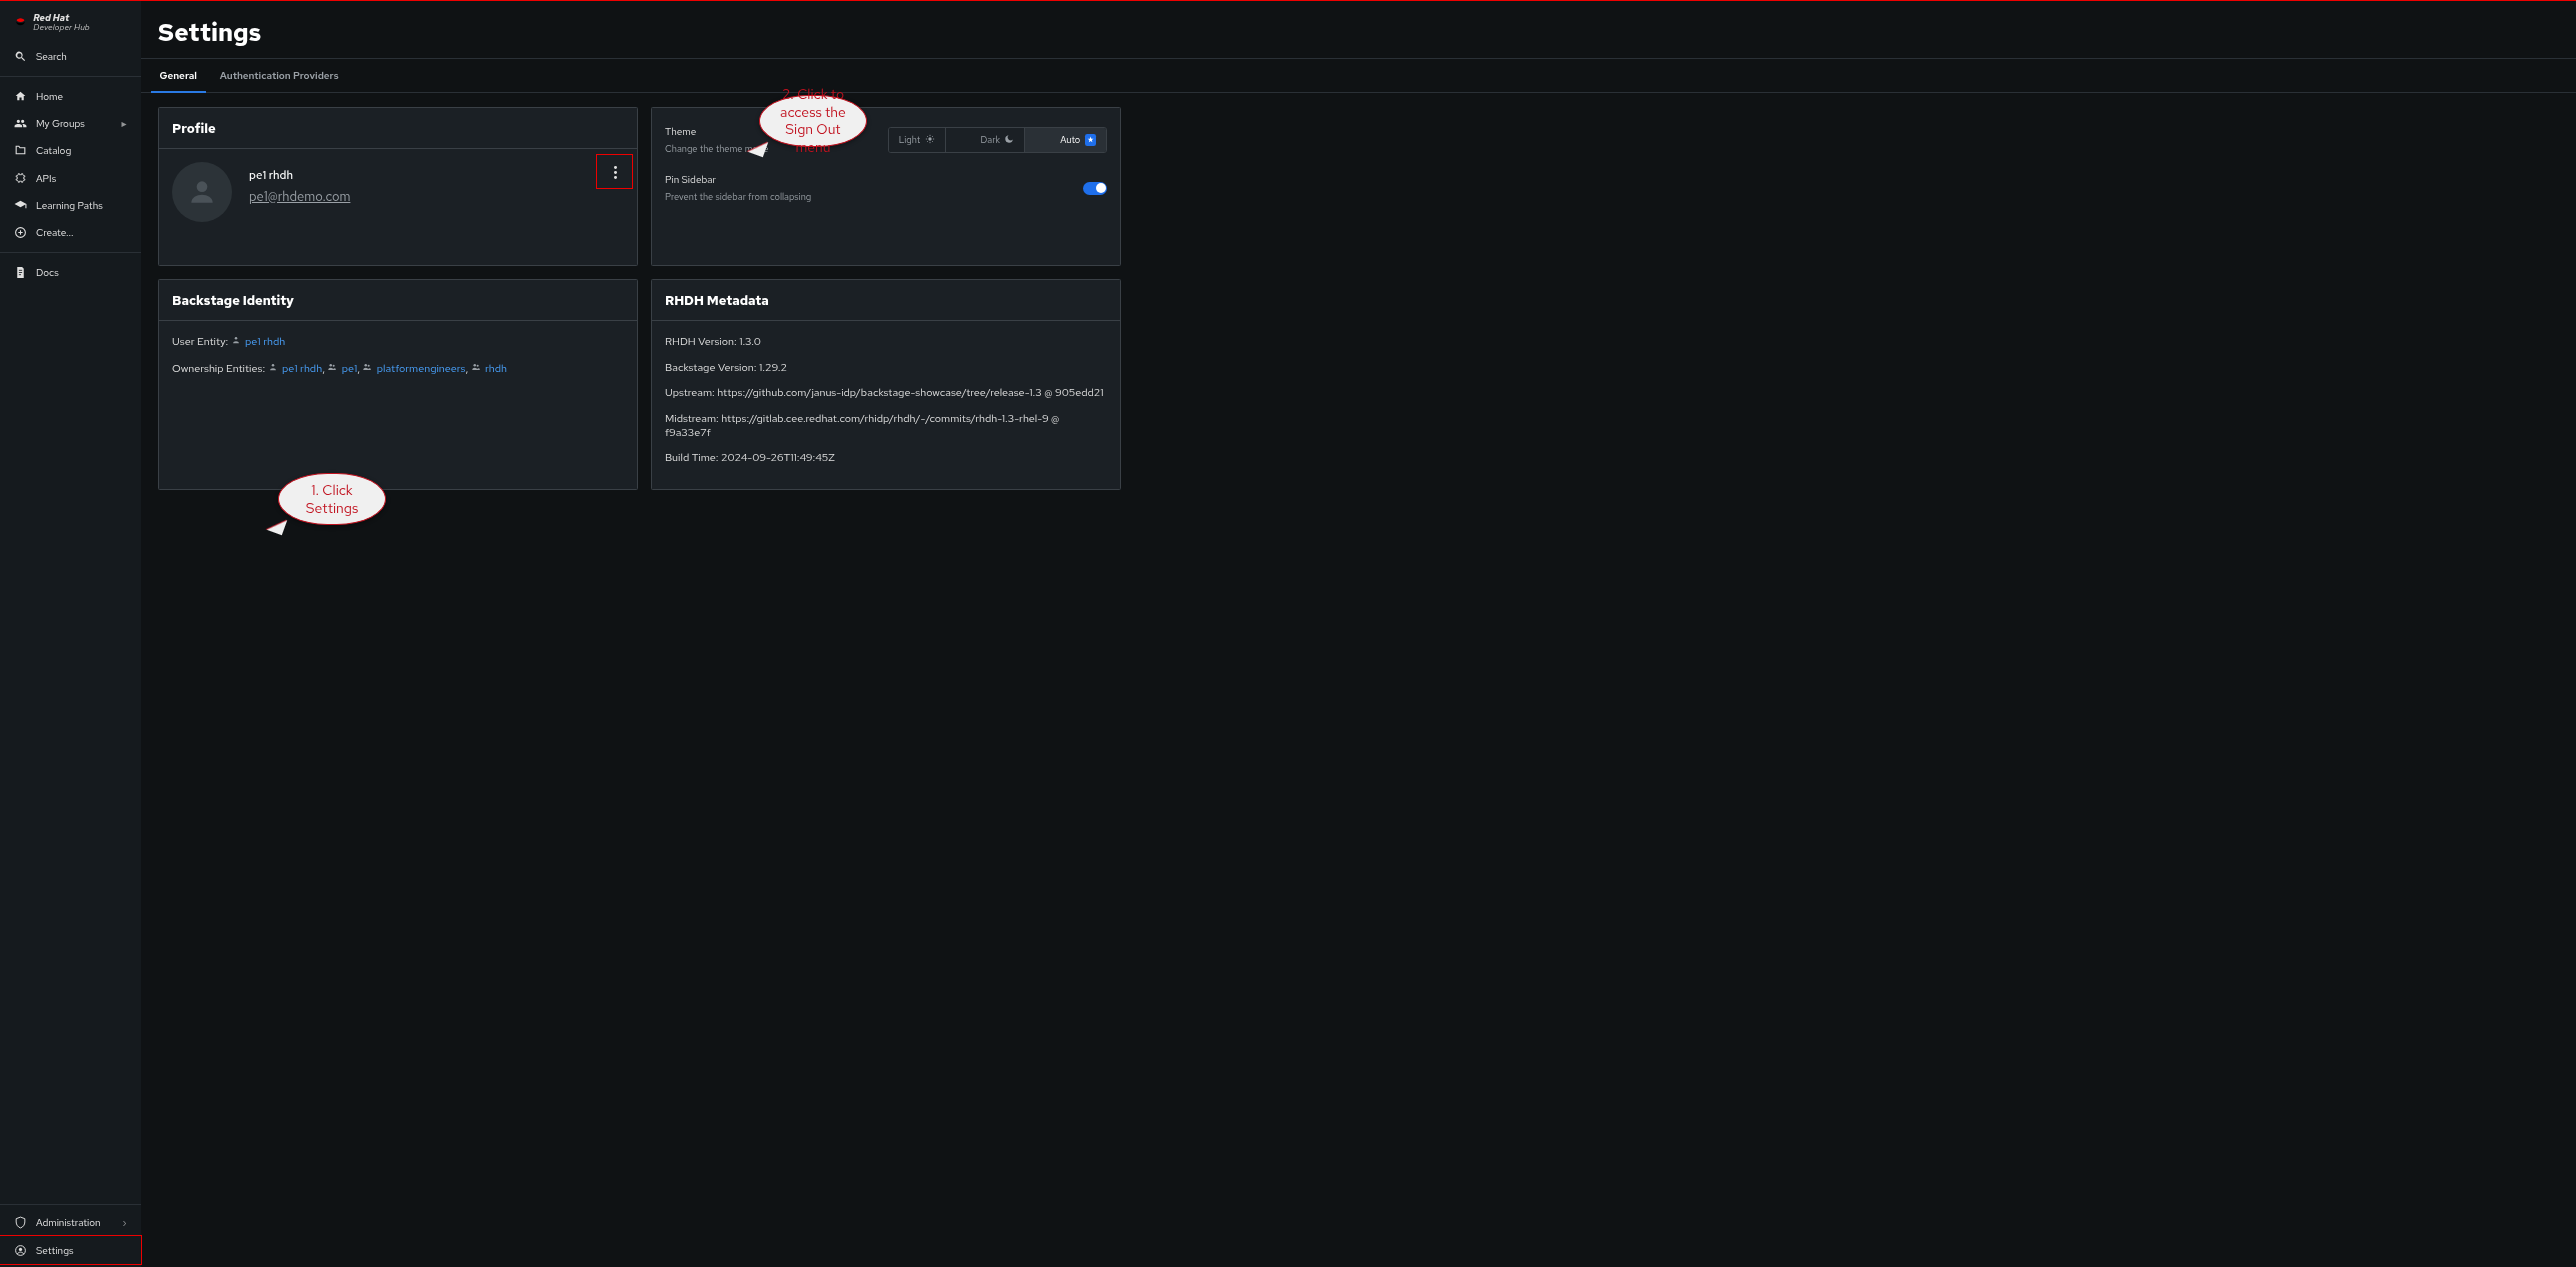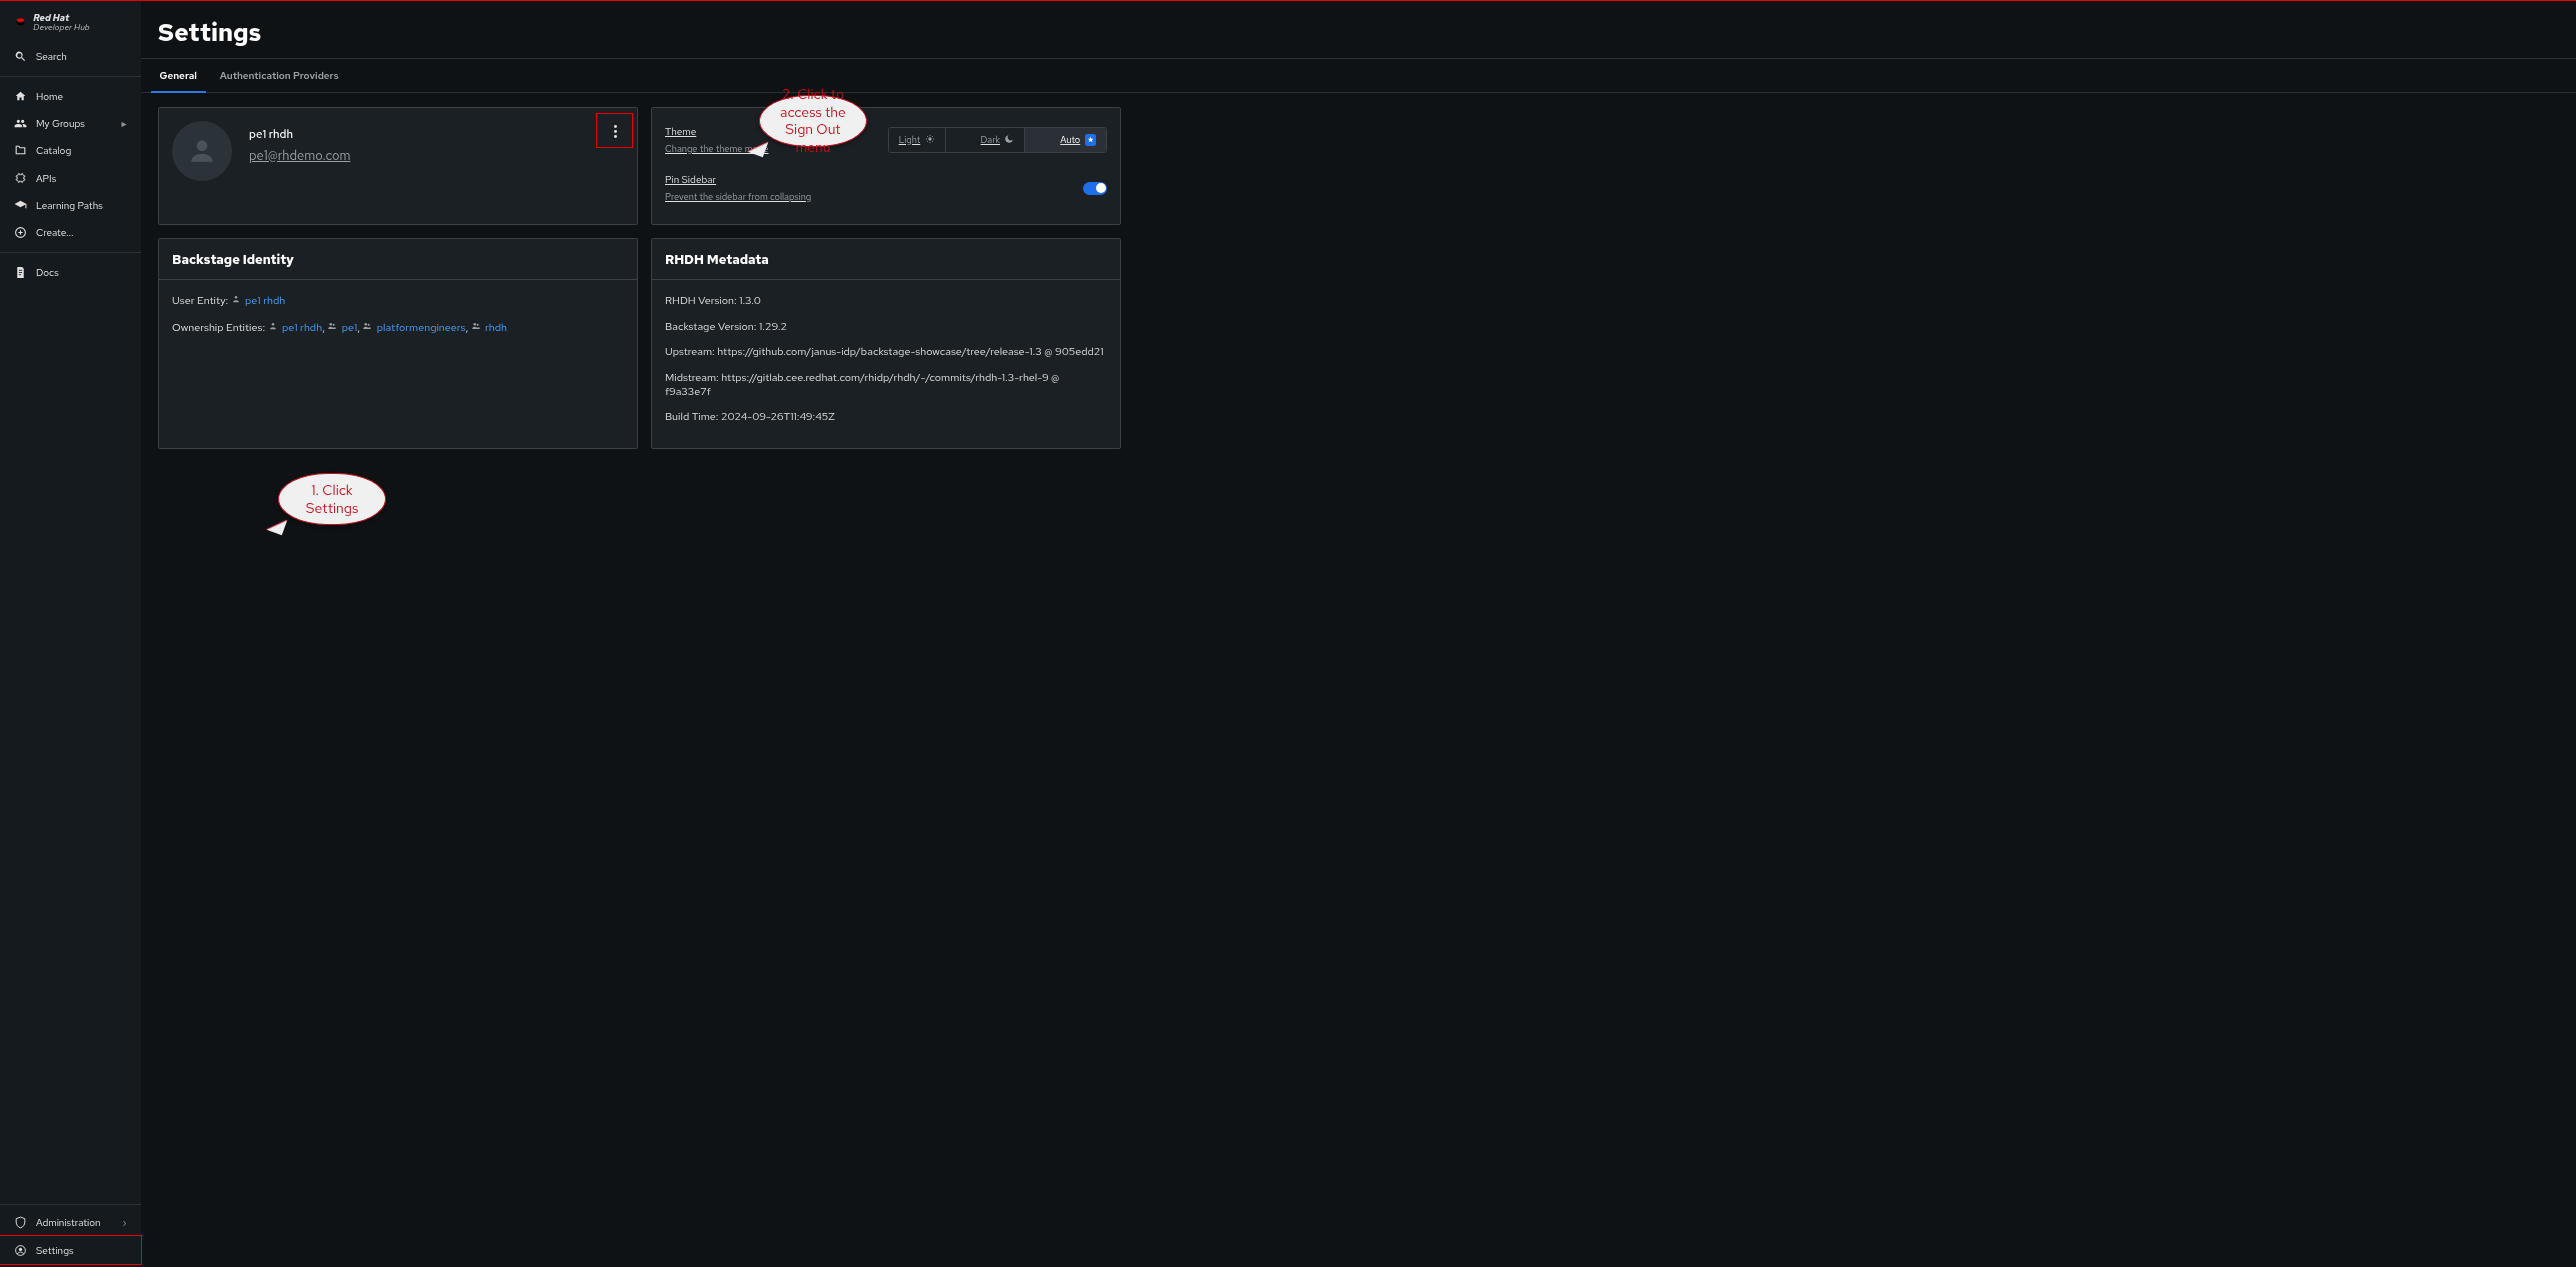--- a/index.html
+++ b/index.html
@@ -49,21 +49,21 @@
 .avatar svg { width: 32px; height: 32px; fill: #4a5258; }
 .p-name { font-size: 11.5px; color: #fff; font-weight: 500; margin-top: 4.3px; }
 .p-email { font-size: 13px; color: #9aa0a6; margin-top: 5px; text-decoration: underline; }
 .kebab-wrap { position: absolute; right: 7.2px; top: 8.6px; width: 29px; height: 29px; display: flex; align-items: center; justify-content: center; cursor: pointer; }
 .kebab-wrap .dots { display: flex; flex-direction: column; gap: 2.2px; }
 .kebab-wrap .dot { width: 2.9px; height: 2.9px; border-radius: 50%; background: #e0e0e0; }
 .kebab-outline { position:absolute; right:4.3px; top:4.3px; width:37px; height:35px; border:0.7px solid #ee0000; pointer-events:none; }
 .profile-left-card { position: relative; }
 
 .appearance { padding: 17px 13px 21.6px; display: flex; flex-direction: column; gap: 18.7px; }
-.ap-row { display: flex; align-items: center; justify-content: space-between; width:100%;text-decoration:underline; }
+.ap-row { display: flex; align-items: center; justify-content: space-between; width:100%; }
 .ap-label { font-size: 10px; color: #e0e0e0; }
 .ap-sub { font-size: 9.3px; color: #9aa0a6; margin-top: 4.3px; }
 .theme-seg { display: flex; border: 0.7px solid #3a4046; border-radius: 2.9px; overflow: hidden; margin-left: auto; }
 .seg-btn { padding: 5.8px 10px; font-size: 9.3px; color: #9aa0a6; display: flex; align-items: center; gap: 4.3px; cursor: pointer; background:#1b2025; }
 .seg-btn + .seg-btn { border-left: 0.7px solid #3a4046; padding-left: 35px; }
 .seg-btn.auto { background: #2a3036; color: #fff; }
 .seg-btn svg { width: 10px; height: 10px; fill: currentColor; }
 .seg-btn.auto .auto-badge { width: 11.5px; height: 11.5px; background: #1f6feb; border-radius: 2.2px; display:inline-flex;align-items:center;justify-content:center;}
 .seg-btn.auto .auto-badge svg{width:7.2px;height:7.2px;fill:#fff;}
 
@@ -198,20 +198,21 @@
   <main class="main">
     <h1 class="page-title">Settings</h1>
     <div class="tab-bar">
       <div class="tab active">General</div>
       <div class="tab">Authentication Providers</div>
     </div>
 
     <div class="cards">
 
       <div class="card profile-left-card">
+        <div class="card-header">Profile</div>
         <div class="profile-left">
           <div class="avatar">
             <svg viewBox="0 0 24 24">
                 <circle cx="12" cy="8" r="4"></circle>
                 <path d="M4 20c0-4 4-6 8-6s8 2 8 6z"></path>
               </svg>
           </div>
           <div>
             <div class="p-name">pe1 rhdh</div>
             <div class="p-email">pe1@rhdemo.com</div>

